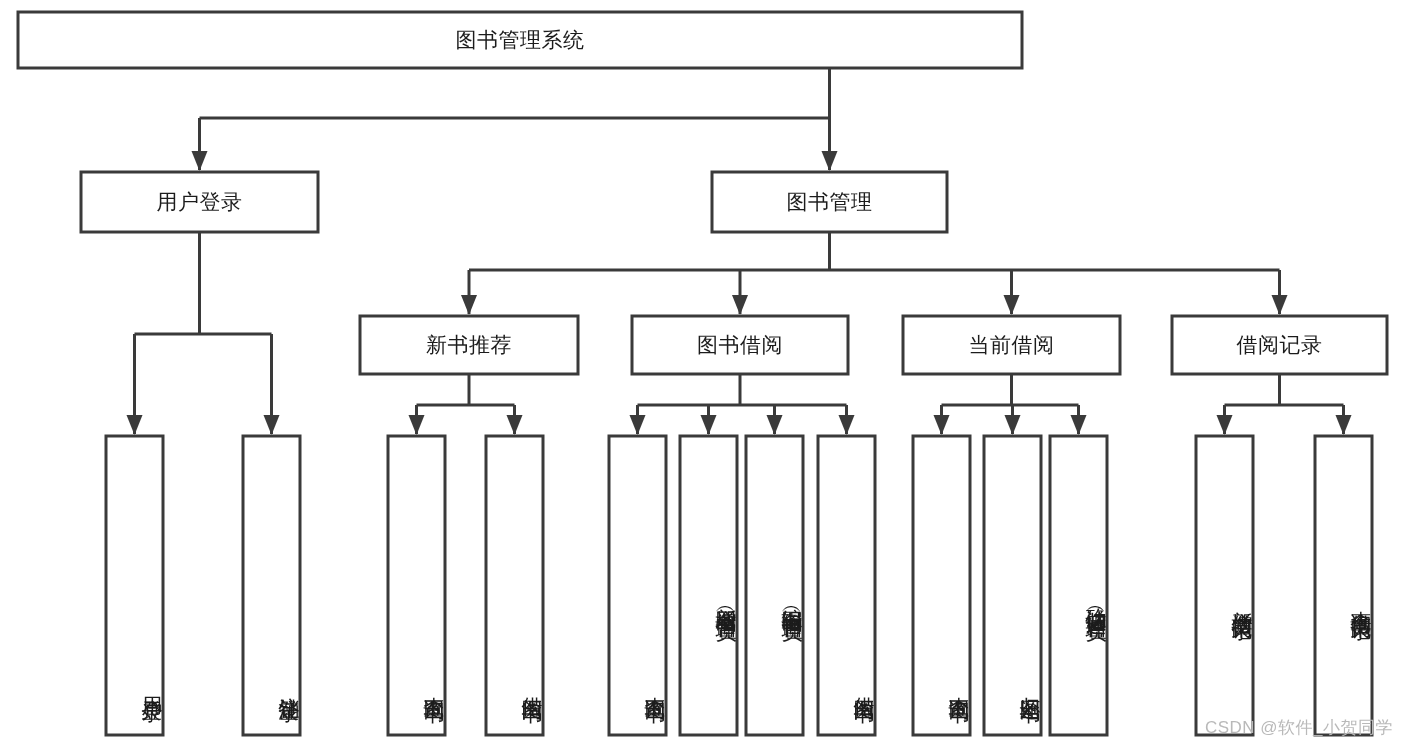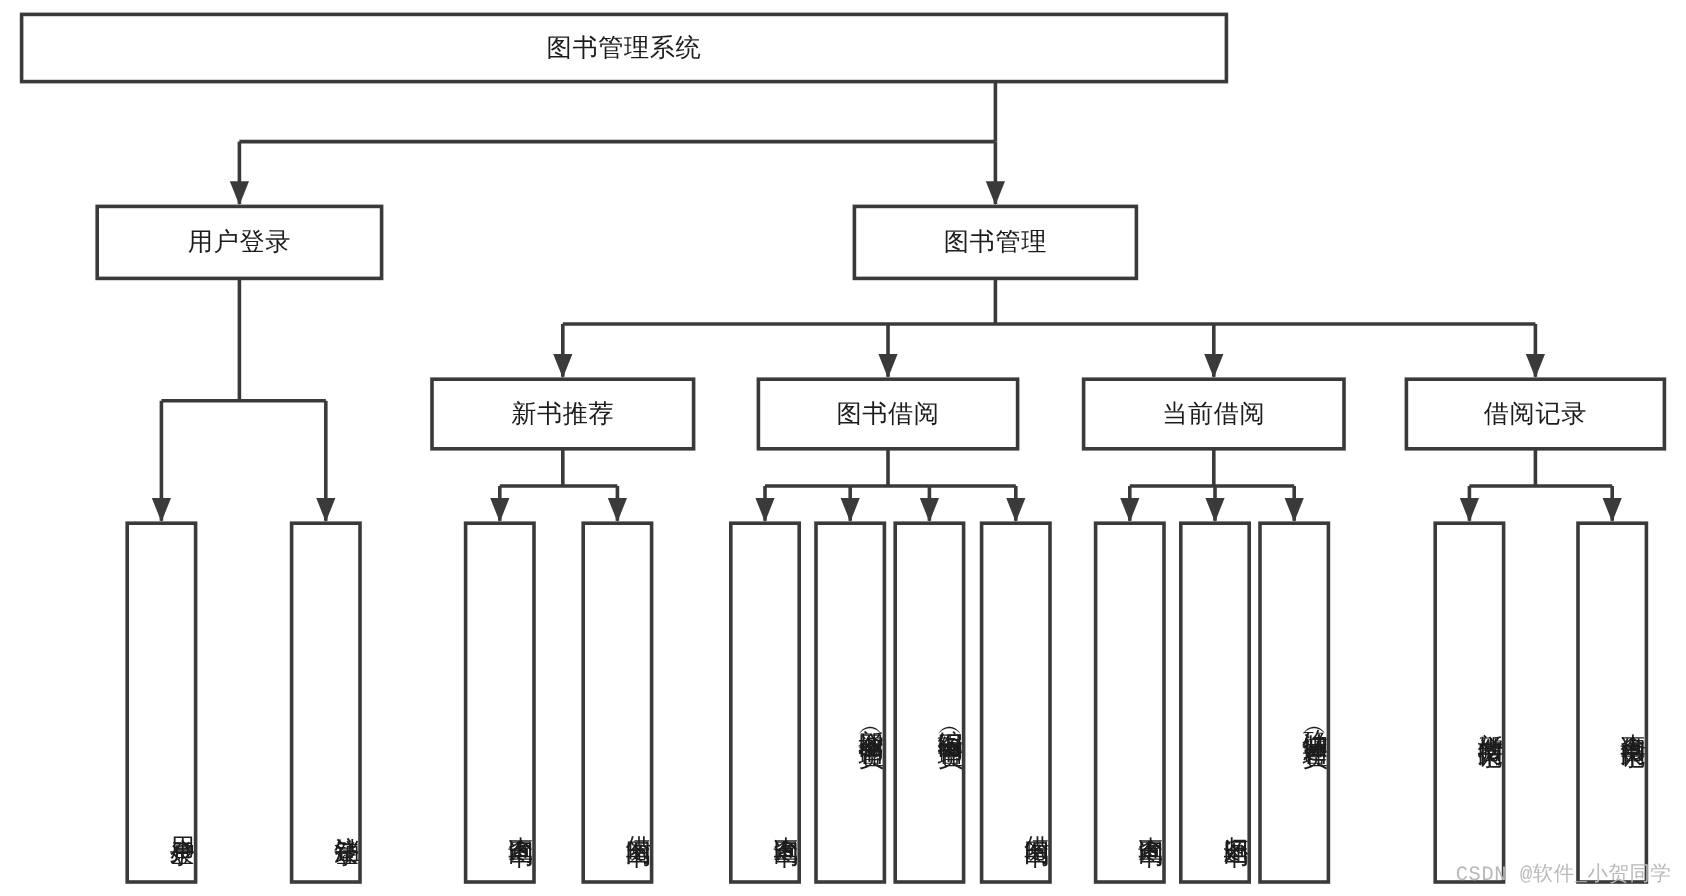--- a/index.html
+++ b/index.html
@@ -63,21 +63,21 @@
     white-space: nowrap;
     display: flex;
     align-items: flex-start;
     justify-content: center;
     pointer-events: none;
   }
   .watermark {
     position: absolute;
     right: 12px;
     bottom: 8px;
-    font-family: Liberation Mono, monospace;
+    font-family: Liberation Sans, sans-serif;
     font-size: 17px;
     color: #b9b9b9;
     letter-spacing: 0.5px;
     white-space: nowrap;
   }
 </style>
 </head>
 <body>
 
 <div id="diagram-root">

